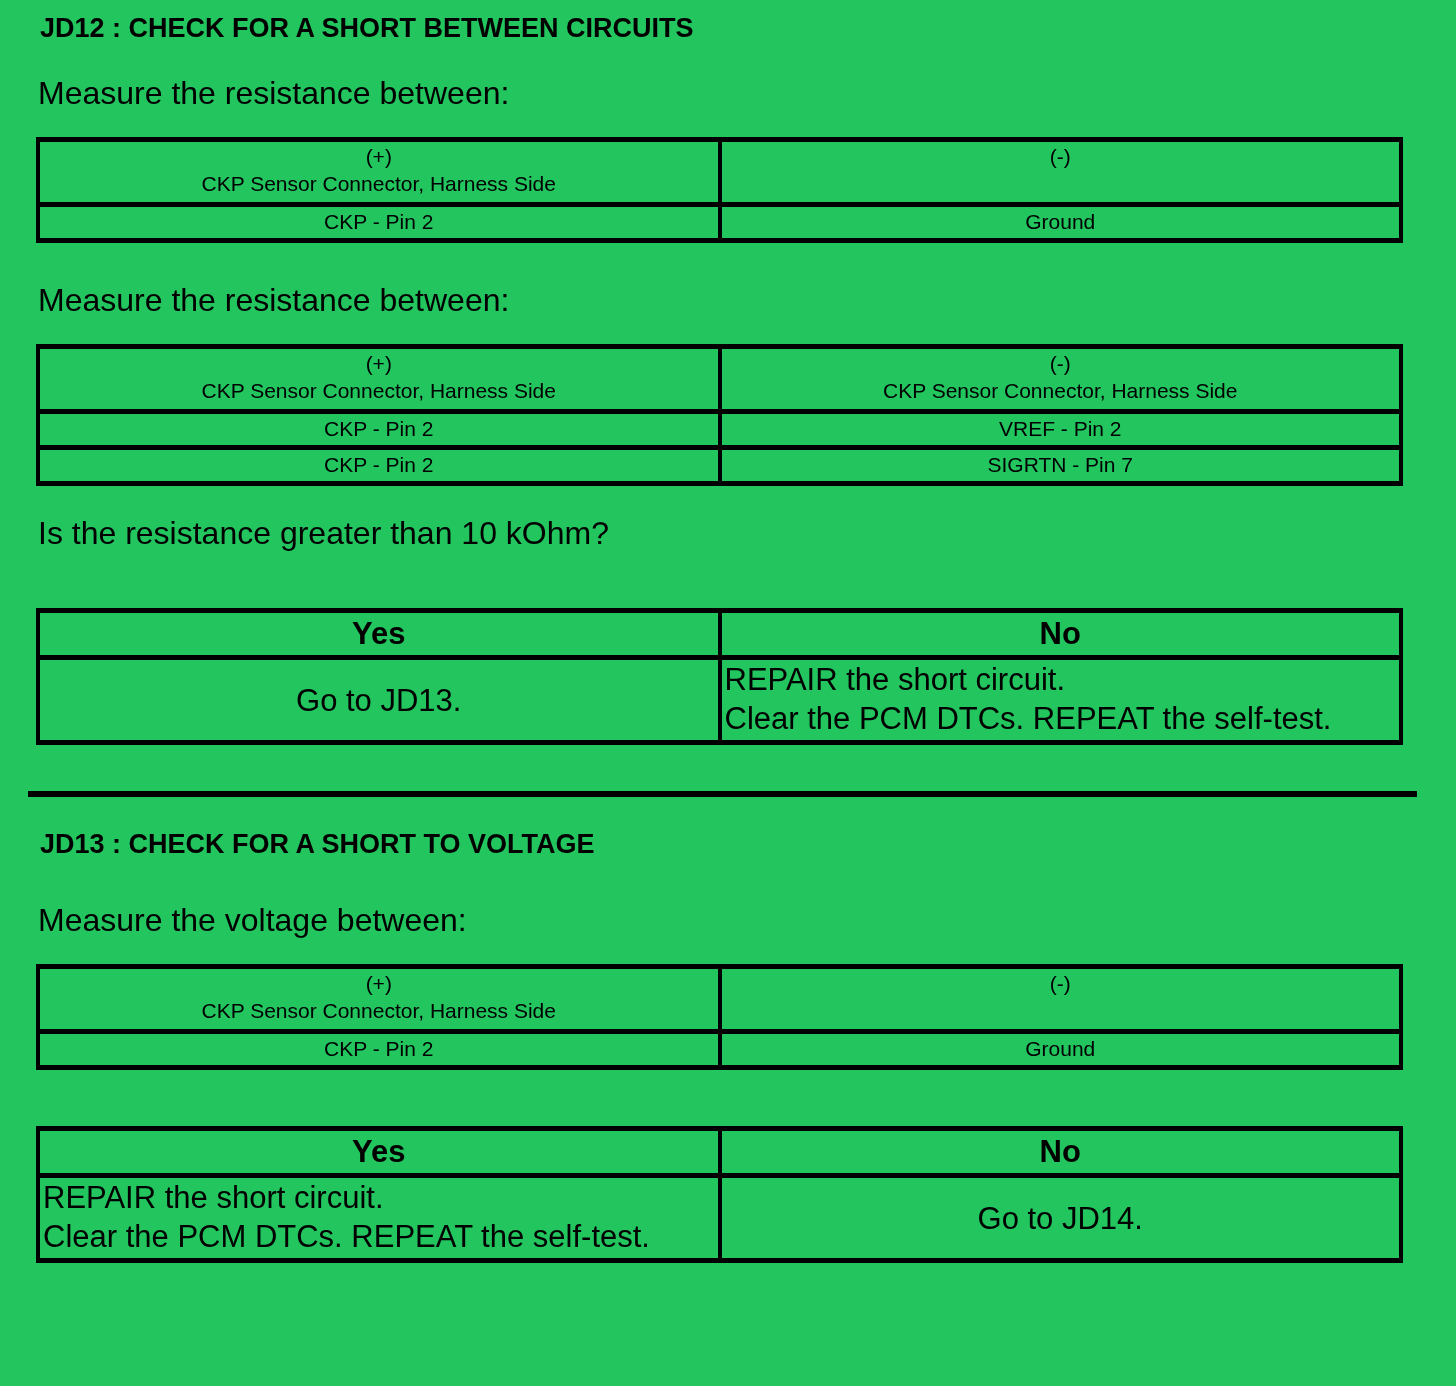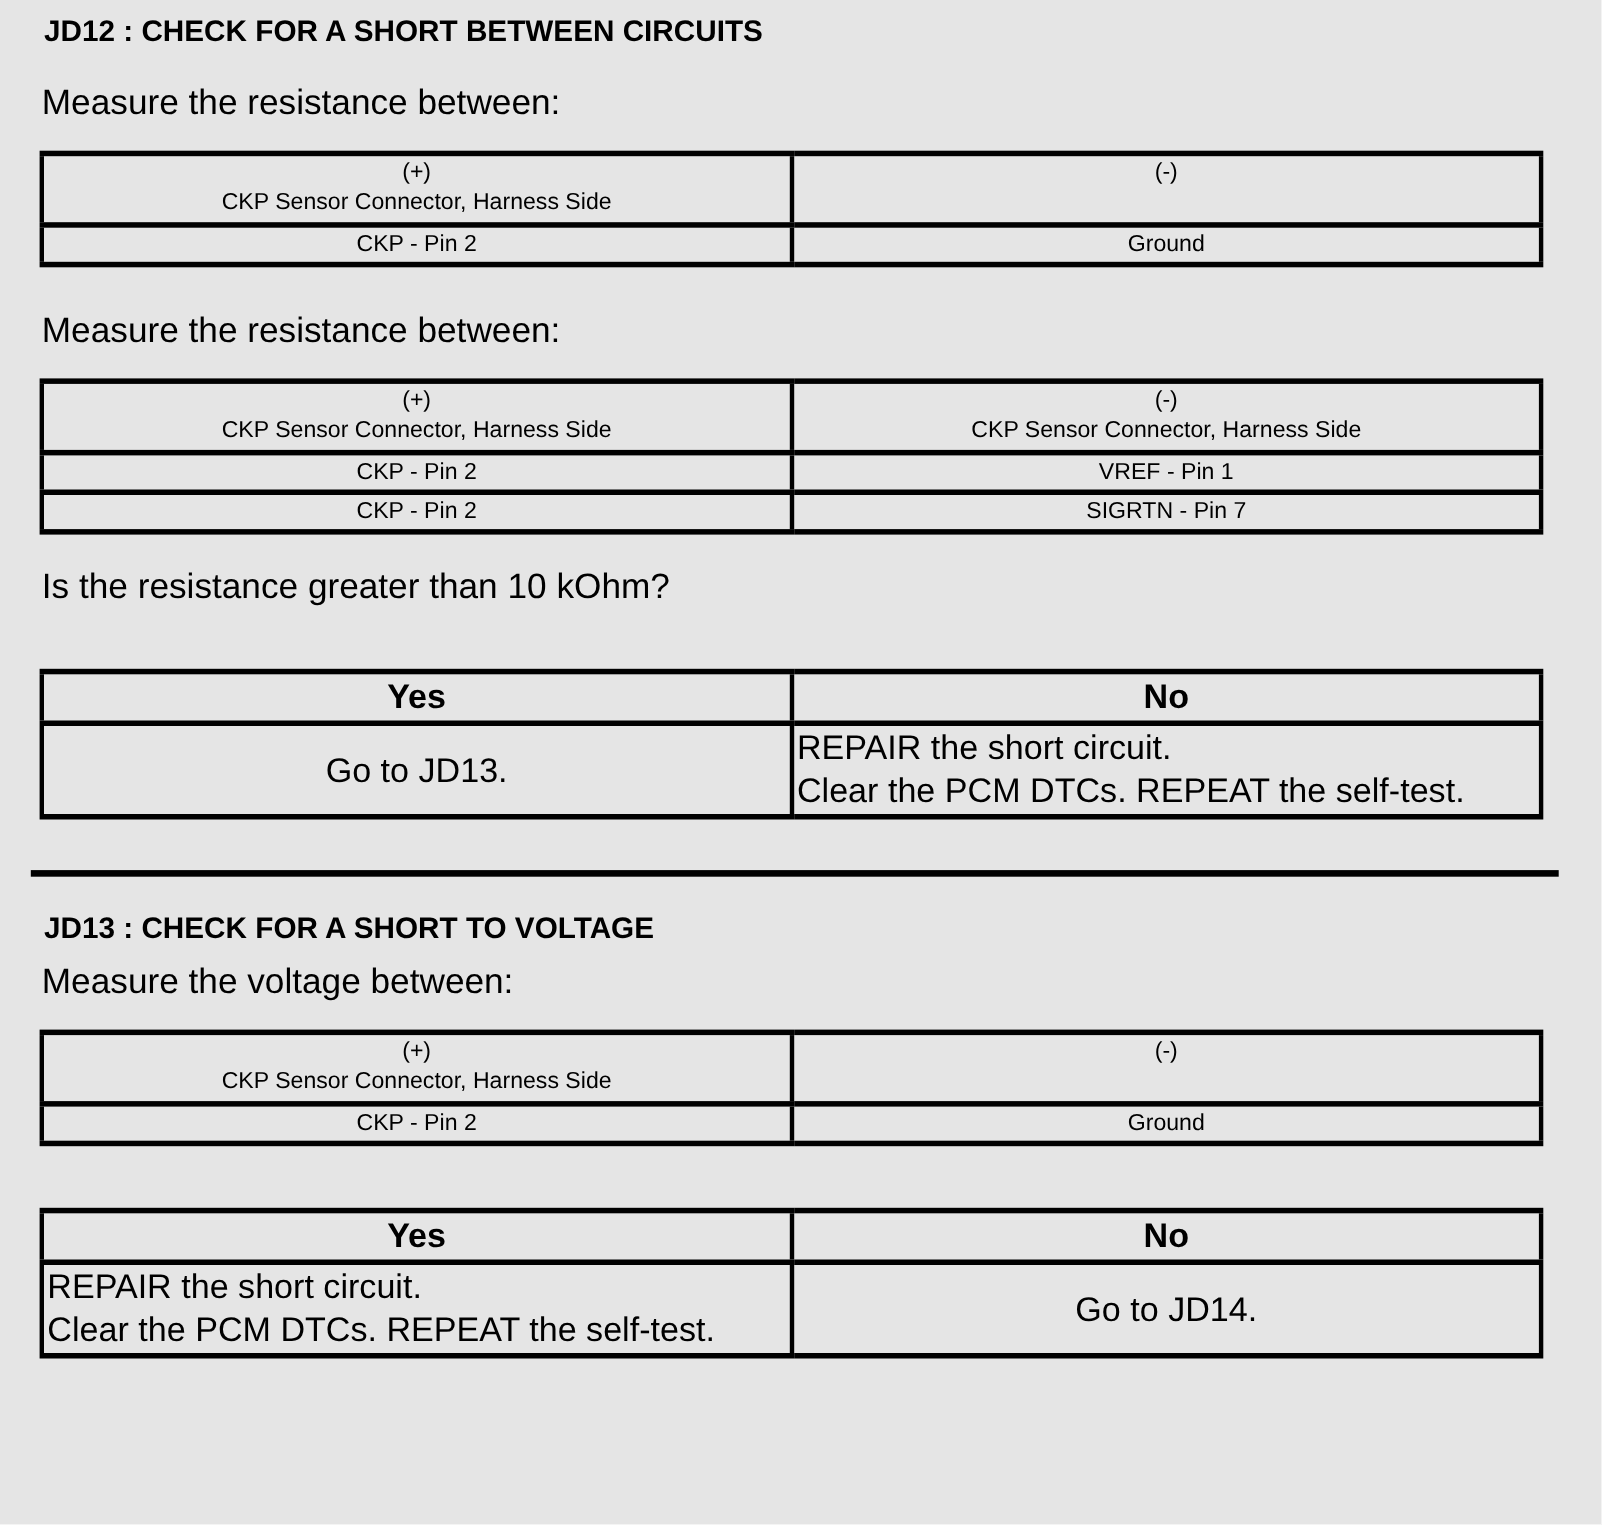--- a/index.html
+++ b/index.html
@@ -6,41 +6,41 @@
     margin: 0;
     padding: 0;
     background: #ffffff;
     color: #000000;
     font-family: "Liberation Sans", sans-serif;
   }
   .page {
     position: relative;
     width: 1456px;
     height: 1386px;
-    background: #e5e5e5;
+    background: #22c55e;
     overflow: hidden;
   }
   .section-title {
     font-size: 27px;
     font-weight: bold;
     margin: 0 0 0 40px;
     letter-spacing: 0px;
     white-space: nowrap;
   }
   .jd12-title { padding-top: 13px; }
   .jd13-title { margin-top: 32px; }
   .para {
     font-size: 32px;
     margin: 0 0 0 38px;
     white-space: nowrap;
   }
   .para-measure1 { margin-top: 31px; }
   .para-measure2 { margin-top: 39px; }
   .para-ignition { margin-top: 29px; }
-  .para-voltage  { margin-top: 14px; }
+  .para-voltage  { margin-top: 42px; }
   .question {
     font-size: 32px;
     font-weight: normal;
     margin: 0 0 0 38px;
     white-space: nowrap;
   }
   .question-jd12 { margin-top: 29px; }
   .question-jd13 { margin-top: 27px; }
 
   table {
@@ -128,21 +128,21 @@
   <table class="spec-table">
     <tbody>
       <tr>
         <td class="spec-header">(+)
 CKP Sensor Connector, Harness Side</td>
         <td class="spec-header">(-)
 CKP Sensor Connector, Harness Side</td>
       </tr>
       <tr>
         <td class="spec-cell">CKP - Pin 2</td>
-        <td class="spec-cell">VREF - Pin 1</td>
+        <td class="spec-cell">VREF - Pin 2</td>
       </tr>
       <tr>
         <td class="spec-cell">CKP - Pin 2</td>
         <td class="spec-cell">SIGRTN - Pin 7</td>
       </tr>
     </tbody>
   </table>
 
   <div class="question question-jd12">Is the resistance greater than 10 kOhm?</div>
 

